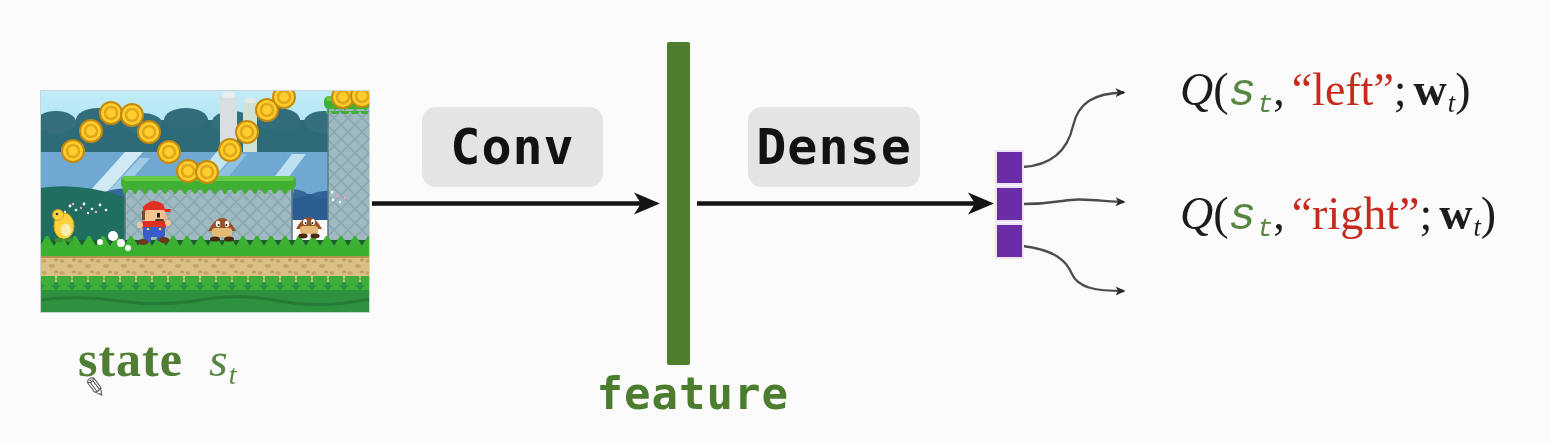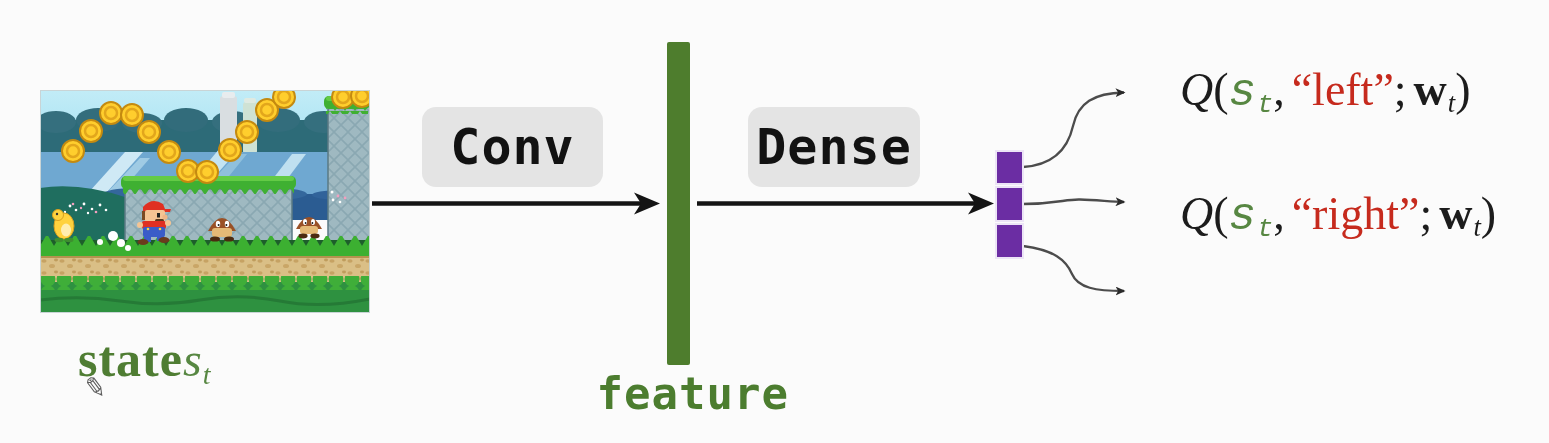--- a/index.html
+++ b/index.html
@@ -11,21 +11,21 @@
   .shot{position:absolute;left:40px;top:90px;width:330px;height:223px;}
   .shot svg{display:block;}
 
   .label-row{position:absolute;left:78px;top:330px;white-space:nowrap;}
   .state-word{
     font-family:Liberation Serif, serif;font-weight:700;font-size:50px;
     color:#4f7d33;letter-spacing:1px;margin-top:27px;
   }
   .state-math{
     font-family:"Liberation Serif",serif;font-style:italic;font-size:48px;
-    color:#578742;
+    color:#578742;margin-left:26px;
   }
   .sub{font-size:0.58em;font-style:italic;position:relative;top:0.28em;margin-left:1px;}
   .pencil{
     position:absolute;left:84px;top:372px;font-size:27px;color:#5d5d5d;
     transform:rotate(8deg);
   }
 
   .opbox{
     position:absolute;height:80px;background:#e4e4e4;border-radius:14px;
     display:flex;align-items:center;justify-content:center;

